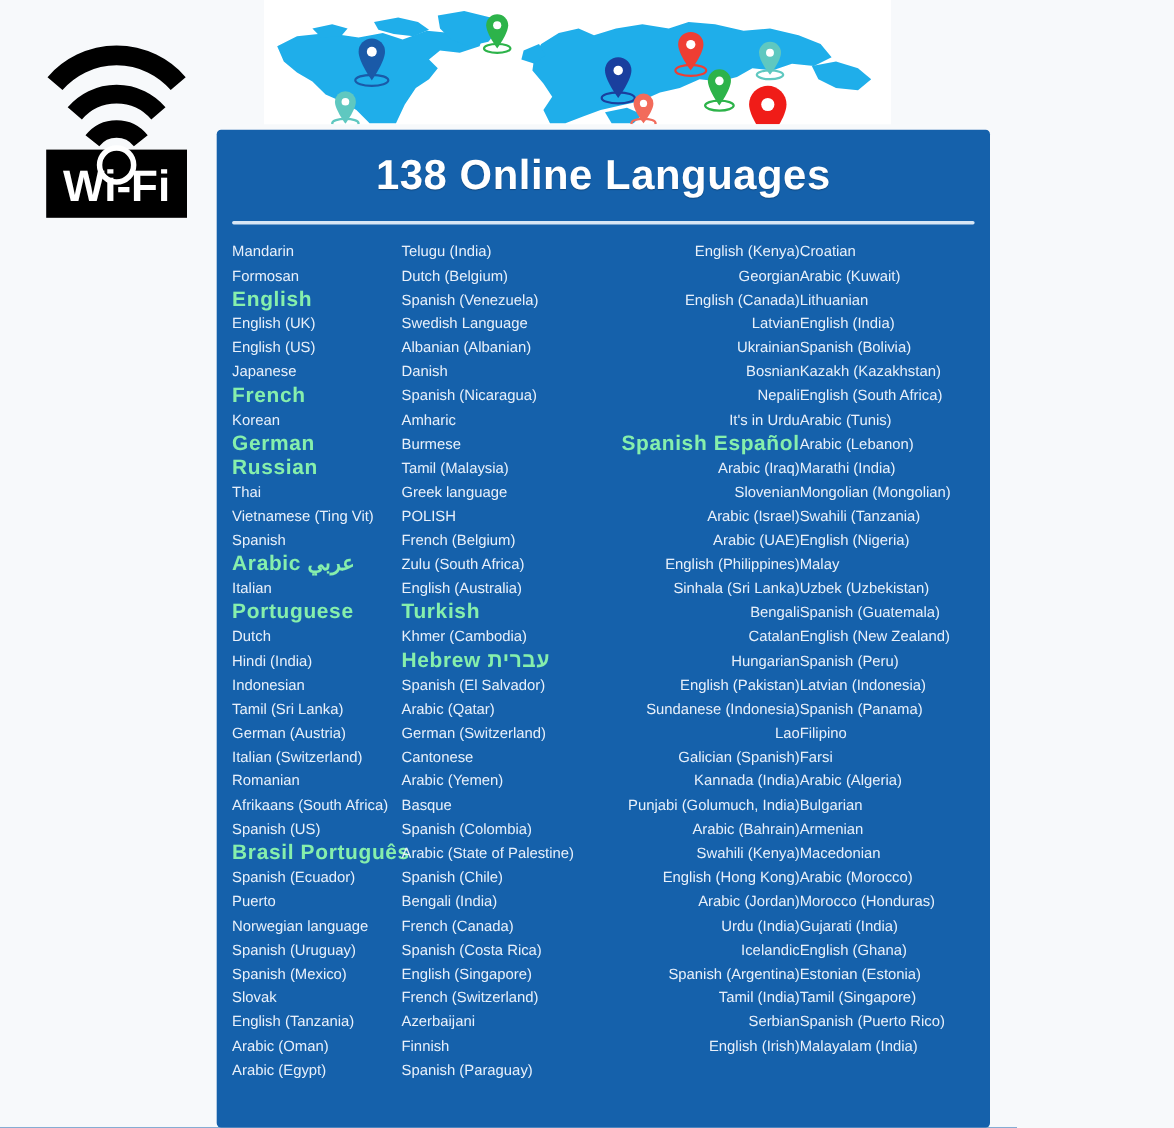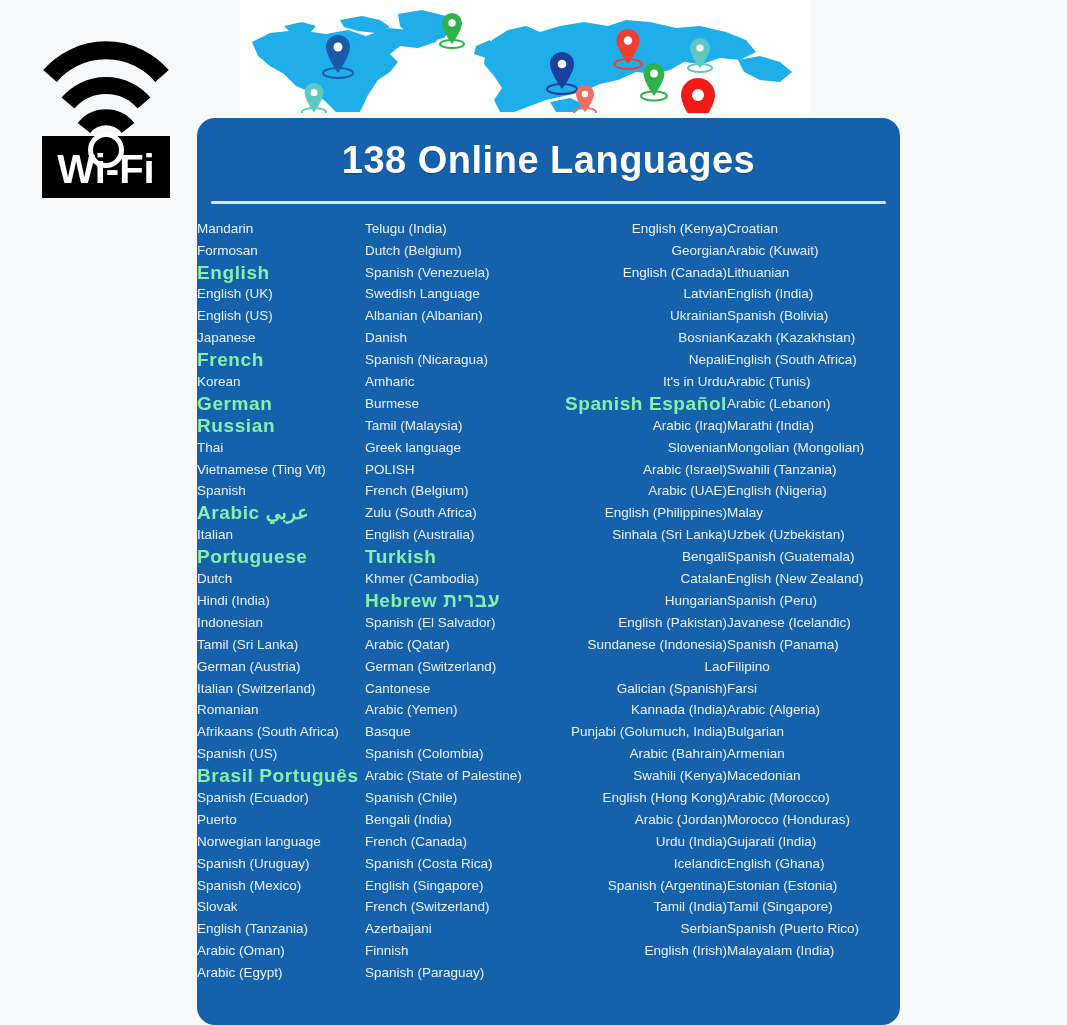--- a/index.html
+++ b/index.html
@@ -43,21 +43,21 @@
   #wifi-logo svg { display: block; width: 136px; height: 162px; }
 
   
   #language-card {
     position: absolute;
     left: 197px;
     top: 118px;
     width: 703px;
     height: 907px;
     background: #1561ab;
-    border-radius: 18px;
+    border-radius: 4px;
     box-sizing: border-box;
     padding: 0;
   }
 
   #card-title {
     color: #ffffff;
     font-size: 38px;
     font-weight: bold;
     letter-spacing: 0.5px;
     text-align: center;
@@ -75,21 +75,21 @@
   }
 
   #columns {
     display: flex;
     padding: 14px 0 0 0;
   }
   .lang-column {
     box-sizing: border-box;
     flex: 0 0 auto;
   }
-  .lang-column.c0 { width: 168px; }
+  .lang-column.c0 { width: 168px; padding-left: 14px; }
   .lang-column.c1 { width: 180px; }
   .lang-column.c2 { width: 182px; text-align: right; }
   .lang-column.c3 { width: 173px; }
 
   .lang-item {
     color: #e8f0fa;
     font-size: 13.5px;
     line-height: 21.9px;
     height: 21.9px;
     white-space: nowrap;
@@ -318,21 +318,21 @@
         <div class="lang-item">Arabic (Lebanon)</div>
         <div class="lang-item">Marathi (India)</div>
         <div class="lang-item">Mongolian (Mongolian)</div>
         <div class="lang-item">Swahili (Tanzania)</div>
         <div class="lang-item">English (Nigeria)</div>
         <div class="lang-item">Malay</div>
         <div class="lang-item">Uzbek (Uzbekistan)</div>
         <div class="lang-item">Spanish (Guatemala)</div>
         <div class="lang-item">English (New Zealand)</div>
         <div class="lang-item">Spanish (Peru)</div>
-        <div class="lang-item">Javanese (Icelandic)</div>
+        <div class="lang-item">Latvian (Indonesia)</div>
         <div class="lang-item">Spanish (Panama)</div>
         <div class="lang-item">Filipino</div>
         <div class="lang-item">Farsi</div>
         <div class="lang-item">Arabic (Algeria)</div>
         <div class="lang-item">Bulgarian</div>
         <div class="lang-item">Armenian</div>
         <div class="lang-item">Macedonian</div>
         <div class="lang-item">Arabic (Morocco)</div>
         <div class="lang-item">Morocco (Honduras)</div>
         <div class="lang-item">Gujarati (India)</div>

